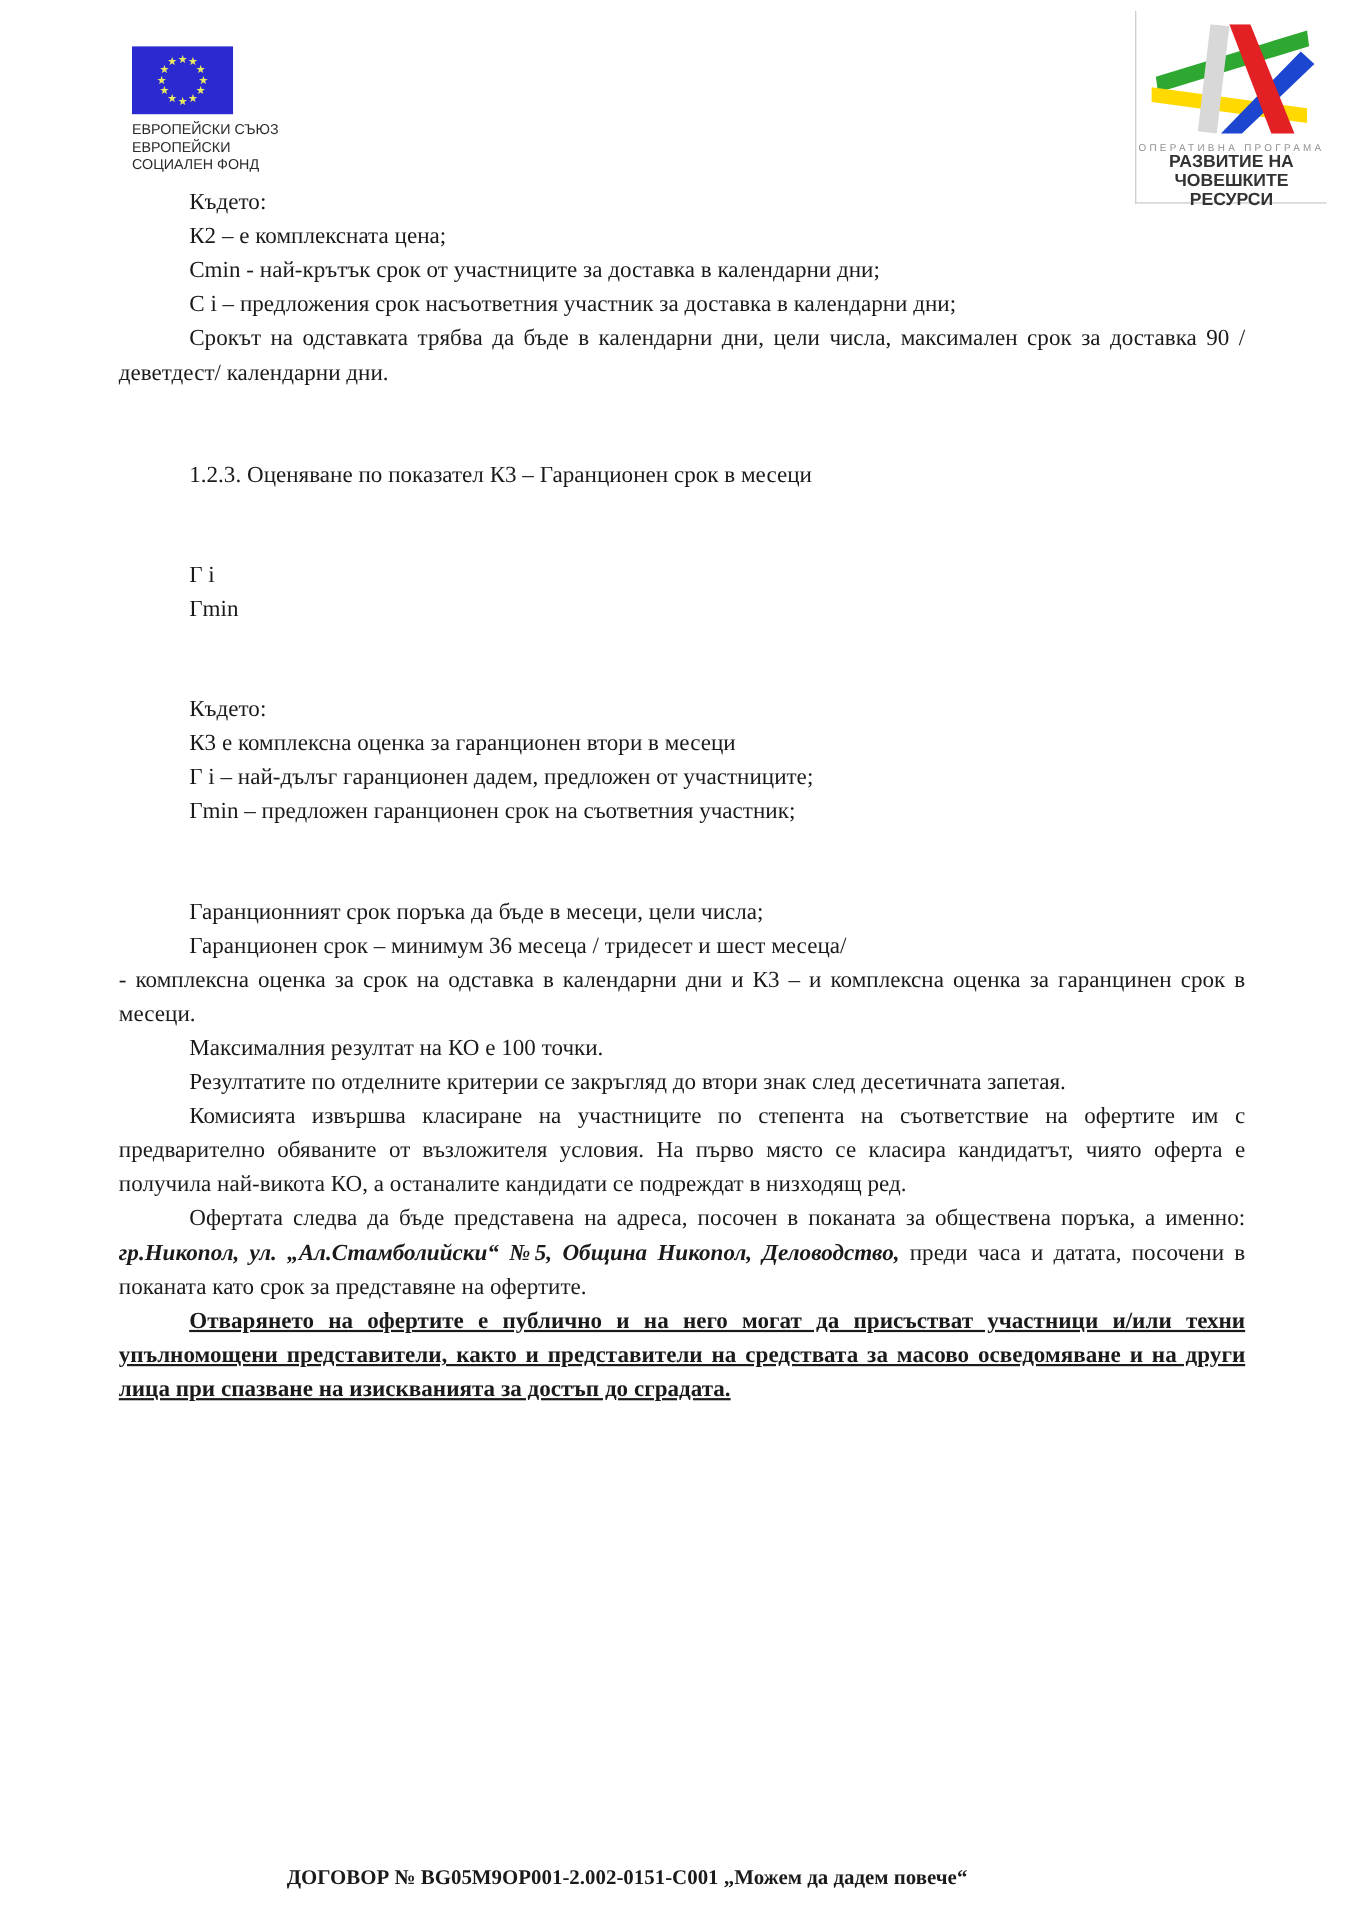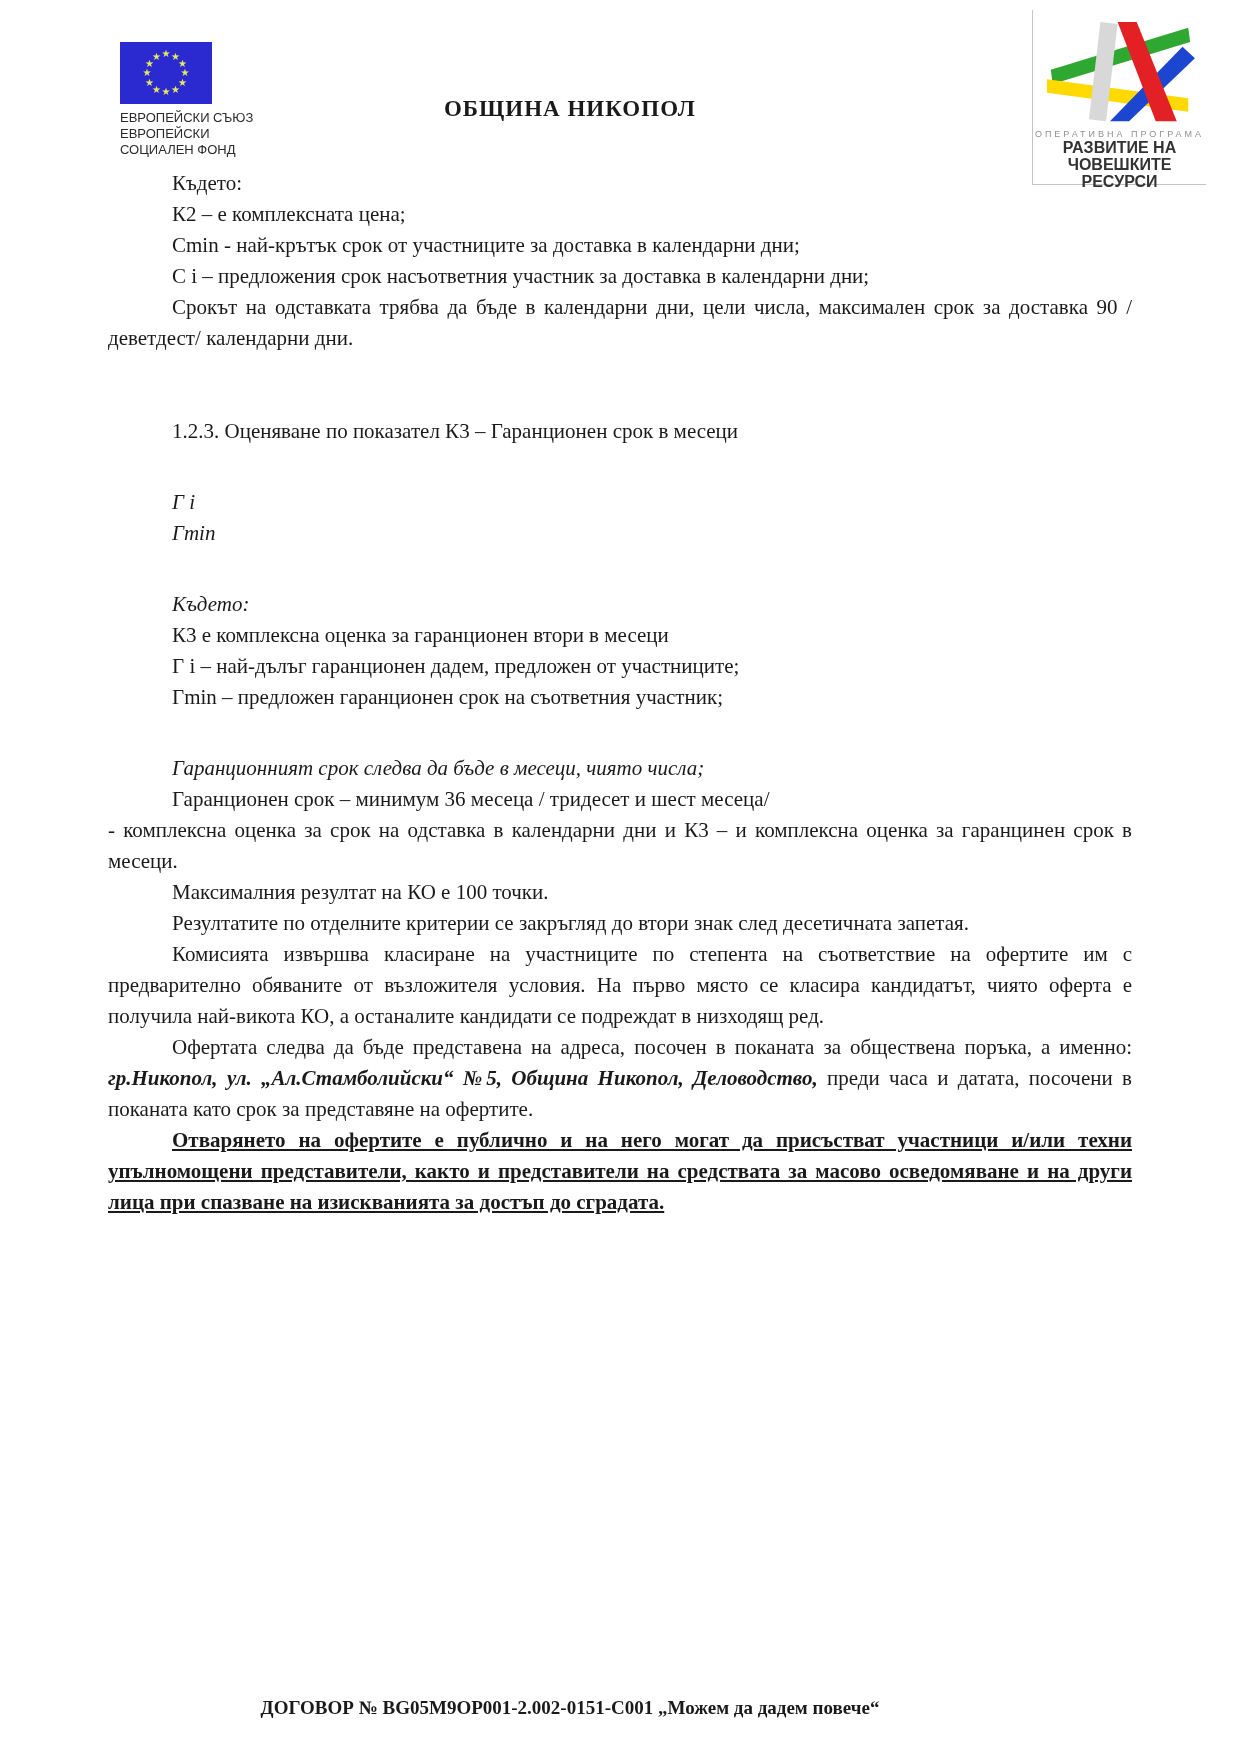--- a/index.html
+++ b/index.html
@@ -48,21 +48,21 @@
     padding:168px 108px 0 108px;
   }
   .p{
     margin:0;
     font-size:21px;line-height:31px;
   }
   .ind{text-indent:64px;}
   .just{text-align:justify;}
   .b{font-weight:bold;text-decoration:underline;}
   .bi{font-weight:bold;font-style:italic;}
-  .gap40{margin-top:40px;font-style:italic;}
+  .gap40{margin-top:60px;}
   .gap62{margin-top:62px;}
   .formula .p{text-indent:64px;}
   
   .footer{
     position:absolute;bottom:35px;left:0;width:1140px;
     text-align:center;
   }
   .footer p{margin:0;font-size:19px;font-weight:bold;}
 </style>
 </head>
@@ -90,21 +90,20 @@
           <text x="36.5" y="17.5">★</text>
         </g>
       </svg>
       <div class="eu-caption">
         <div>ЕВРОПЕЙСКИ СЪЮЗ</div>
         <div>ЕВРОПЕЙСКИ</div>
         <div>СОЦИАЛЕН ФОНД</div>
       </div>
     </div>
 
-    <h1 class="doc-title">ОБЩИНА НИКОПОЛ</h1>
 
     <div class="op-box">
       <svg class="op-logo" width="155" height="105" viewBox="0 0 160 110">
 
         <polygon points="8,50 152,6 154,21 10,65" fill="#2fa832"></polygon>
 
         <polygon points="4,60 152,80 152,94 4,74" fill="#ffd900"></polygon>
 
         <polygon points="70,104 146,26 159,38 90,104" fill="#1c46cf"></polygon>
 
@@ -132,21 +131,21 @@
     <div class="formula gap40">
       <p class="p">Г i</p>
       <p class="p">Гmin</p>
     </div>
 
     <p class="p ind gap40">Където:</p>
     <p class="p ind">К3 е комплексна оценка за гаранционен втори в месеци</p>
     <p class="p ind">Г i – най-дълъг гаранционен дадем, предложен от участниците;</p>
     <p class="p ind">Гmin – предложен гаранционен срок на съответния участник;</p>
 
-    <p class="p ind gap40">Гаранционният срок следва да бъде в месеци, чиято числа;</p>
+    <p class="p ind gap40">Гаранционният срок поръка да бъде в месеци, цели числа;</p>
     <p class="p ind">Гаранционен срок – минимум 36 месеца / тридесет и шест месеца/</p>
 
     <p class="p just">- комплексна оценка за срок на одставка в календарни дни и К3 – и комплексна оценка за гаранцинен срок в месеци.</p>
     <p class="p ind">Максималния резултат на КО е 100 точки.</p>
     <p class="p ind just">Резултатите  по отделните критерии се закръгляд до втори знак след десетичната запетая.</p>
     <p class="p ind just">Комисията извършва класиране на участниците по степента на съответствие на офертите им с предварително обяваните от възложителя условия. На първо място се класира кандидатът, чиято оферта е получила най-викота КО, а останалите кандидати се подреждат в низходящ ред.</p>
 
     <p class="p ind just"><span>Офертата следва да бъде представена на адреса, посочен в поканата за обществена поръка, а именно:  </span><span class="bi">гр.Никопол, ул. „Ал.Стамболийски“ №5, Община Никопол, Деловодство,</span><span>  преди часа и датата, посочени в поканата като срок за представяне на офертите.</span></p>
 
     <p class="p ind just b">Отварянето на офертите е публично и на него могат да присъстват участници и/или техни упълномощени представители, както и представители на средствата за масово осведомяване и на други лица при спазване на изискванията за достъп до сградата.</p>

